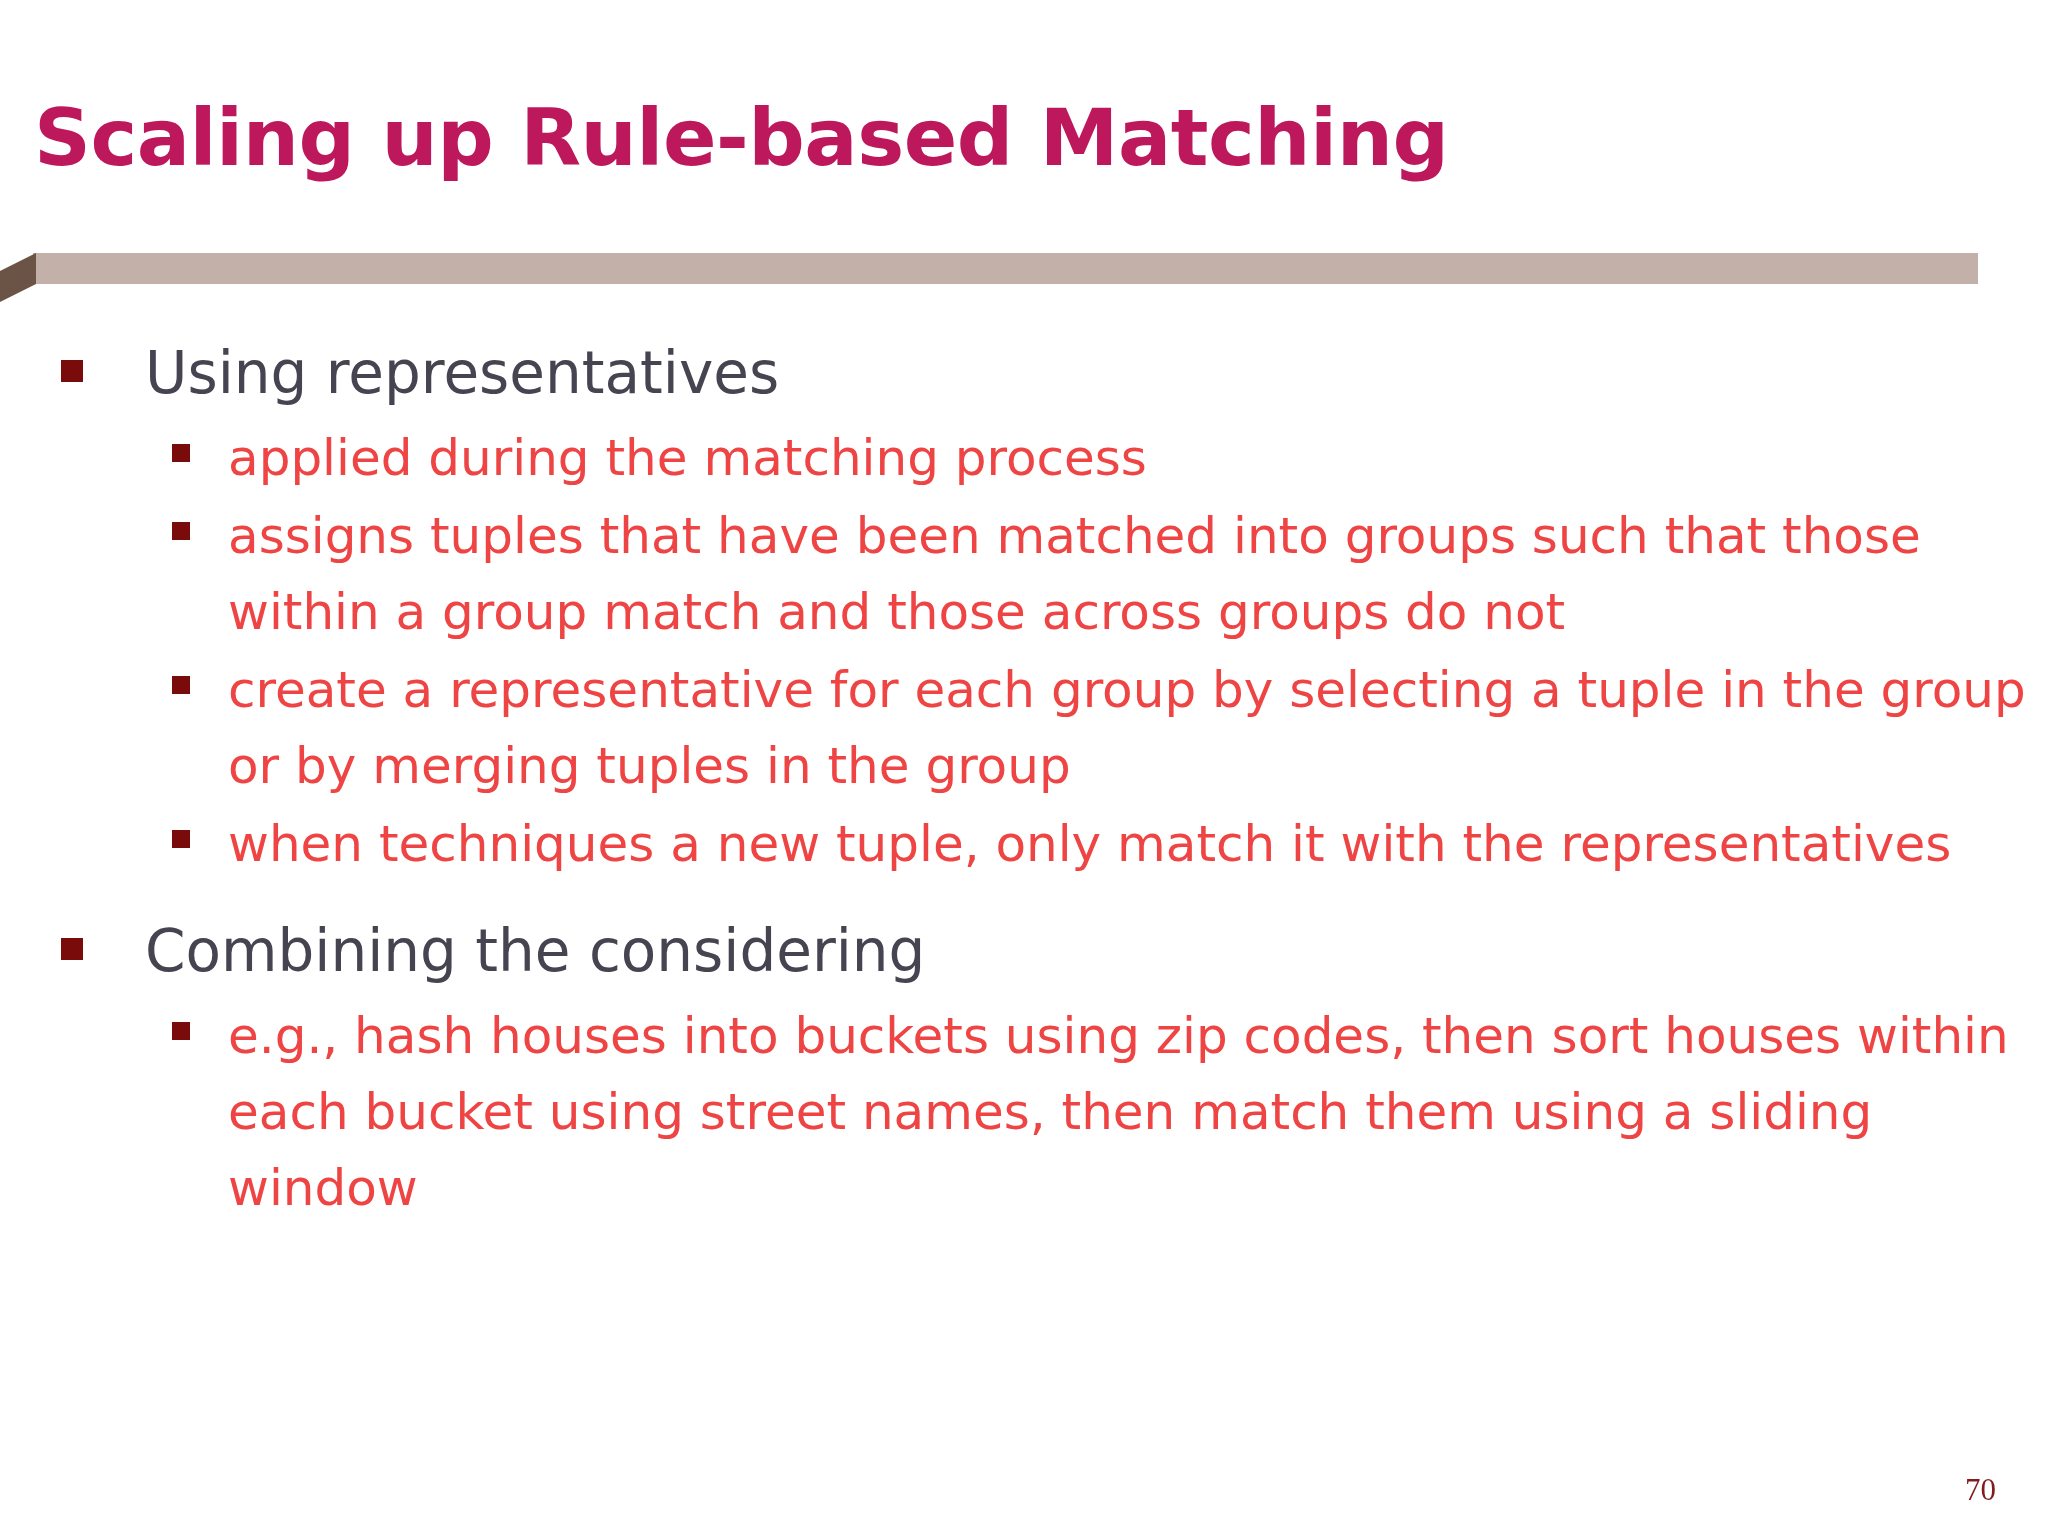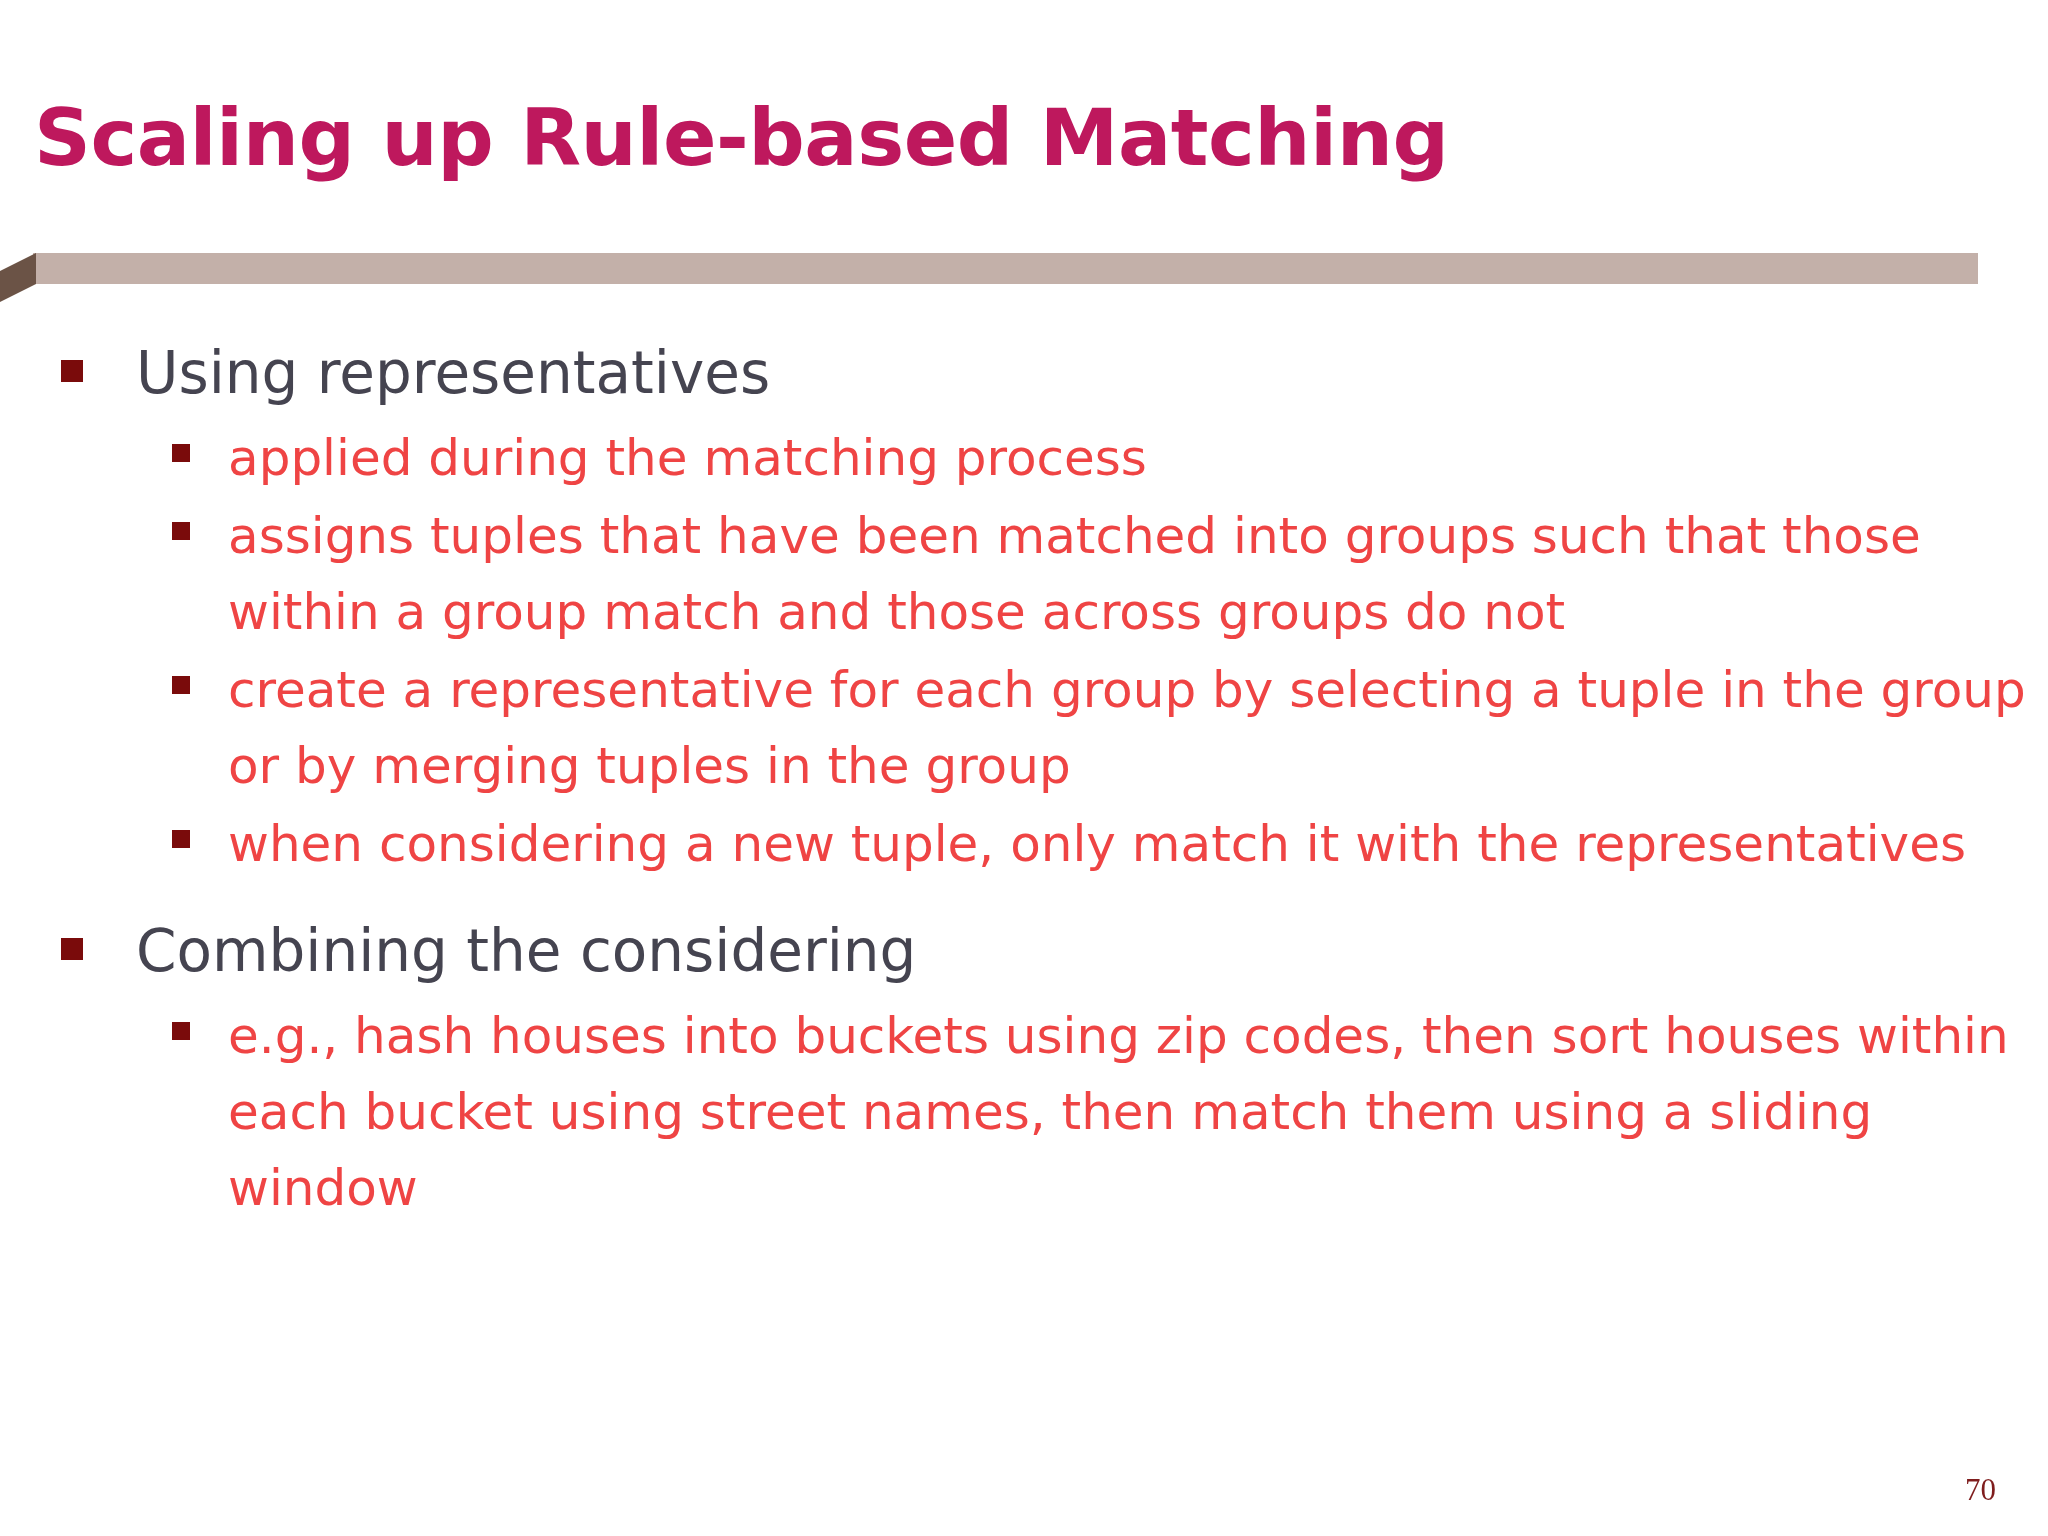--- a/index.html
+++ b/index.html
@@ -89,20 +89,21 @@
     top: 30px;
     width: 22px;
     height: 22px;
     background: #7a0b0b;
   }
   .lvl1 .text {
     font-size: 58px;
     line-height: 86px;
     color: #454450;
     font-weight: normal;
+    margin-left: 9px;
   }
 
   
   .lvl2 {
     padding-left: 228px;
     margin-bottom: 2px;
   }
   .lvl2 .marker {
     position: absolute;
     left: 172px;
@@ -164,21 +165,21 @@
       <span class="text">assigns tuples that have been matched into groups such that those within a group match and those across groups do not</span>
     </div>
 
     <div class="bullet lvl2">
       <span class="marker"></span>
       <span class="text">create a representative for each group by selecting a tuple in the group or by merging tuples in the group</span>
     </div>
 
     <div class="bullet lvl2">
       <span class="marker"></span>
-      <span class="text">when considering a new tuple, only match it with the representatives</span>
+      <span class="text">when techniques a new tuple, only match it with the representatives</span>
     </div>
 
     <div class="bullet lvl1 gap-before-lvl1">
       <span class="marker"></span>
       <span class="text">Combining the considering</span>
     </div>
 
     <div class="bullet lvl2 lvl2-first">
       <span class="marker"></span>
       <span class="text">e.g., hash houses into buckets using zip codes, then sort houses within each bucket using street names, then match them using a sliding window</span>

